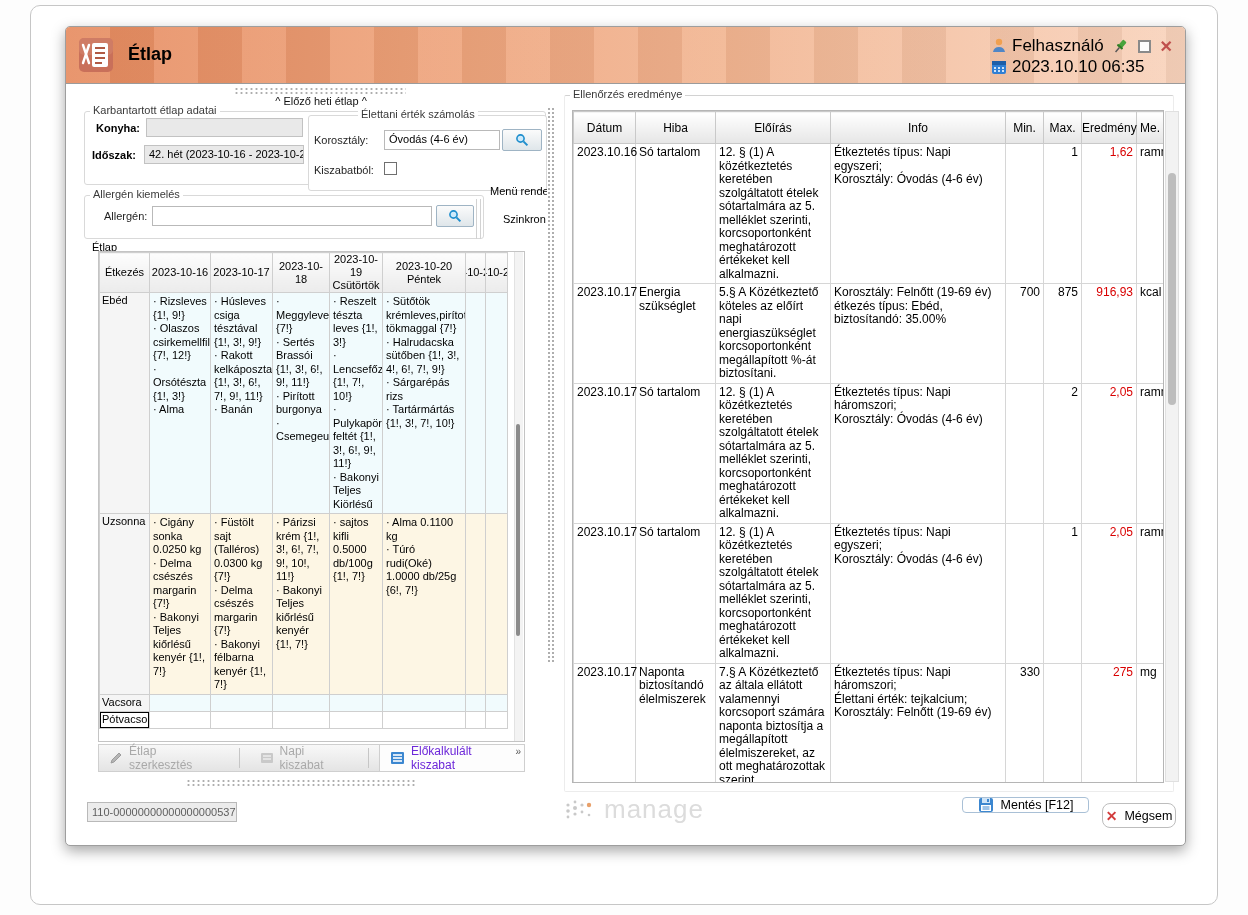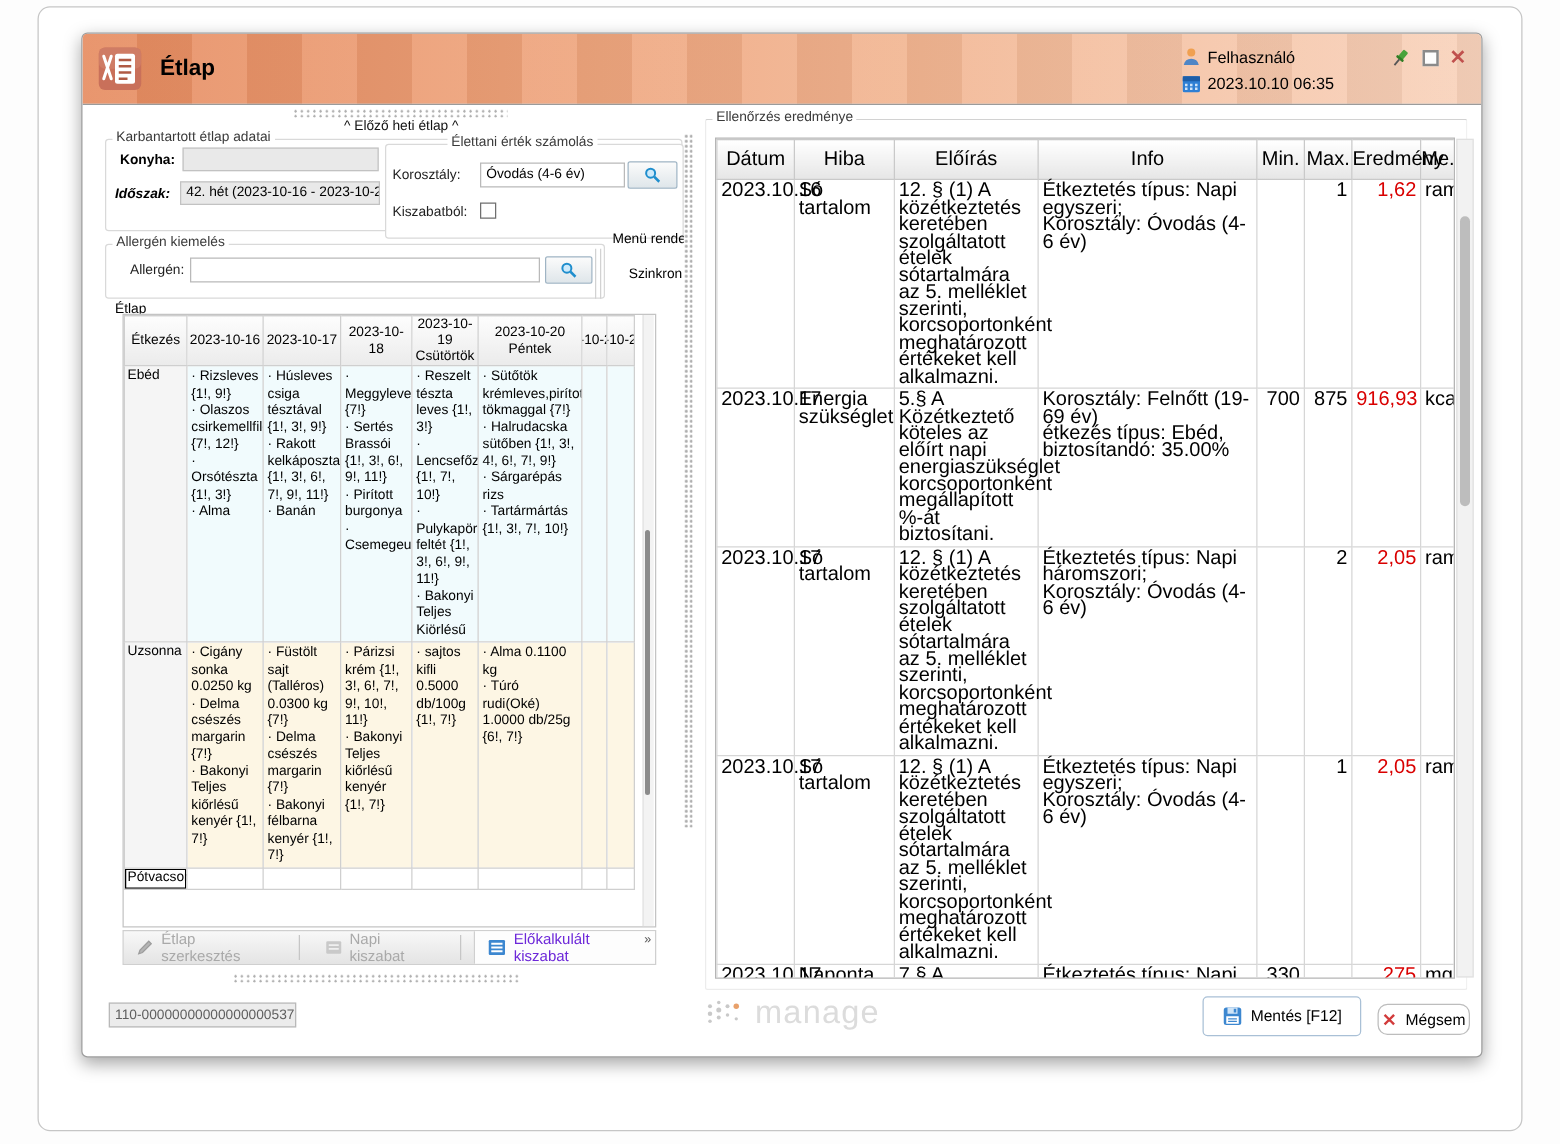--- a/index.html
+++ b/index.html
@@ -8,21 +8,21 @@
   .dialog { position:absolute; left:34px; top:20px; width:1121px; height:820px; background:#fff; border:1px solid #9e9e9e; border-radius:5px; box-shadow:0 5px 14px rgba(0,0,0,.35); overflow:hidden; }
 
   
   .titlebar { position:absolute; left:0; top:0; width:100%; height:57px;
     background:linear-gradient(90deg,#e68a5e 0%,#eda077 30%,#f2b591 60%,#f8d2bb 100%);
     border-bottom:1px solid #9b9b9b; }
   .titlebar::after { content:""; position:absolute; inset:0;
     background:repeating-linear-gradient(90deg, rgba(255,255,255,.10) 0 44px, rgba(0,0,0,.04) 44px 88px); }
   .app-icon { position:absolute; left:12px; top:10px; width:36px; height:36px; z-index:2; }
   .dlg-title { position:absolute; left:62px; top:17px; font-size:18px; font-weight:bold; z-index:2; }
-  .user-block { position:absolute; left:880px; top:8px; z-index:2; font-size:13px; }
+  .user-block { position:absolute; left:880px; top:8px; z-index:2; font-size:17px;padding-left:46px; }
   .user-block .row { display:flex; align-items:center; gap:6px; height:21px; }
   .win-controls { position:absolute; right:12px; top:11px; display:flex; gap:9px; align-items:center; z-index:2; }
   .win-box { width:13px; height:13px; border:2px solid #8a8a8a; background:#fdfdfd; }
   .win-close { color:#c0504d; font-size:16px; line-height:13px; font-weight:bold; }
 
   
   .group { position:absolute; border:1px solid #d9d9d9; border-radius:3px; background:transparent; }
   .legend { position:absolute; background:#fff; padding:0 3px; color:#3a3a3a; white-space:nowrap; z-index:3; }
   .flabel { position:absolute; font-weight:bold; white-space:nowrap; }
   .plain-label { position:absolute; white-space:nowrap; color:#1f1f1f; }
@@ -64,37 +64,37 @@
   .tb-btn.disabled { color:#a9a9a9; }
   .tb-sep { width:1px; background:#c6c6c6; margin:3px 0; }
   .tb-btn.active { background:#fdfdfd; color:#6d28d9; border-left:1px solid #cfcfcf; }
   .tb-more { position:absolute; right:3px; top:1px; font-size:10px; color:#555; }
 
   
   .right-group { position:absolute; left:498px; top:68px; width:610px; height:697px; border:1px solid #ececec; border-top-color:#d2d2d2; border-radius:2px; }
   .right-legend { position:absolute; left:504px; top:61px; background:#fff; padding:0 3px; color:#3a3a3a; }
   .val-container { position:absolute; left:506px; top:83px; width:592px; height:673px; border:1px solid #b5b5b5; overflow:hidden; background:#fff; }
   table.val { border-collapse:collapse; table-layout:fixed; width:590px; }
-  table.val th, table.val td { border:1px solid #d6d6d6; font-size:16px; font-weight:normal; }
+  table.val th, table.val td { border:1px solid #d6d6d6; font-size:12px; font-weight:normal; }
   table.val thead th { height:32px; background:linear-gradient(#ffffff,#e6e6e6); border-color:#c9c9c9; text-align:center; vertical-align:middle; }
   table.val tbody td { vertical-align:top; padding:2px 3px; line-height:13.5px; }
   td.c-date { white-space:nowrap; }
   td.c-rule, td.c-info { white-space:pre-line; }
   td.c-num { text-align:right; }
   td.c-res { text-align:right; color:#d90000; }
   td.c-unit { overflow:hidden; }
   .val-scroll-track { position:absolute; left:1099px; top:84px; width:14px; height:671px; background:#f2f2f2; border:1px solid #e0e0e0; }
   .val-scroll-thumb { position:absolute; left:1102px; top:146px; width:8px; height:232px; background:#bdbdbd; border-radius:4px; }
 
   
   .record-input { position:absolute; left:21px; top:775px; width:150px; height:20px; background:#ececec; border:1px solid #b9b9b9; color:#5f5f5f; padding:3px 4px; white-space:nowrap; overflow:hidden; }
   .manage-logo { position:absolute; left:498px; top:766px; display:flex; align-items:center; gap:6px; }
   .manage-text { font-size:26px; color:#dcdcdc; letter-spacing:1px; }
   .btn { position:absolute; background:#fff; display:flex; align-items:center; justify-content:center; gap:7px; font-size:12.5px; }
-  .save-btn { left:896px; top:770px; width:127px; height:32px; border:1px solid #a9c0d6; border-radius:4px; }
+  .save-btn { left:896px; top:770px; width:127px; height:16px; border:1px solid #a9c0d6; border-radius:4px; }
   .cancel-btn { left:1036px; top:776px; width:74px; height:25px; border:1px solid #bdbdbd; border-radius:8px; }
   .cancel-x { color:#d23b3b; font-size:14px; font-weight:bold; }
   svg { display:block; }
 </style>
 </head>
 <body>
 
 <div class="outer-window">
 <div class="dialog">
 
@@ -154,21 +154,21 @@
     <span class="win-close">✕</span>
   </div>
 
   <div class="grip-h" style="left:168px; top:60px; width:172px;"></div>
   <div class="prev-link">^ Előző heti étlap ^</div>
 
   <div class="group" style="left:18px; top:84px; width:462px; height:74px;"></div>
   <span class="legend" style="left:24px; top:77px;">Karbantartott étlap adatai</span>
   <span class="flabel" style="left:30px; top:95px;">Konyha:</span>
   <div class="input gray" style="left:80px; top:91px; width:157px; height:19px;"></div>
-  <span class="flabel" style="left:26px; top:122px;font-style:italic;">Időszak:</span>
+  <span class="flabel" style="left:26px; top:122px;">Időszak:</span>
   <div class="input gray" style="left:78px; top:118px; width:160px; height:19px;">42. hét (2023-10-16 - 2023-10-2</div>
 
   <div class="group" style="left:242px; top:88px; width:239px; height:76px; background:#fff;"></div>
   <span class="legend" style="left:248px; top:81px;margin-left:44px;">Élettani érték számolás</span>
   <span class="plain-label" style="left:248px; top:107px;">Korosztály:</span>
   <div class="input" style="left:318px; top:103px; width:116px; height:20px;">Óvodás (4-6 év)</div>
   <div class="search-btn" style="left:436px; top:102px; width:40px; height:22px;">
     <svg width="14" height="14" viewBox="0 0 14 14">
           <circle cx="5.5" cy="5.5" r="3.6" fill="#cdeafb" stroke="#1f8ecd" stroke-width="1.6"></circle>
           <line x1="8.4" y1="8.4" x2="12.4" y2="12.4" stroke="#1f8ecd" stroke-width="2"></line>
@@ -273,20 +273,30 @@
               </td>
           <td class="meal">
                 <div>· sajtos kifli 0.5000 db/100g {1!, 7!}</div>
               </td>
           <td class="meal">
                 <div>· Alma 0.1100 kg
 · Túró rudi(Oké) 1.0000 db/25g {6!, 7!}</div>
               </td>
           <td class="meal"></td>
           <td class="meal"></td>
+        </tr>
+        <tr class="r-vacsora">
+          <th class="rowhead">Vacsora</th>
+          <td class="meal"></td>
+              <td class="meal"></td>
+              <td class="meal"></td>
+              <td class="meal"></td>
+              <td class="meal"></td>
+              <td class="meal"></td>
+              <td class="meal"></td>
         </tr>
         <tr class="r-potvacsora">
           <th class="rowhead">Pótvacsora</th>
           <td class="meal"></td>
               <td class="meal"></td>
               <td class="meal"></td>
               <td class="meal"></td>
               <td class="meal"></td>
               <td class="meal"></td>
               <td class="meal"></td>

